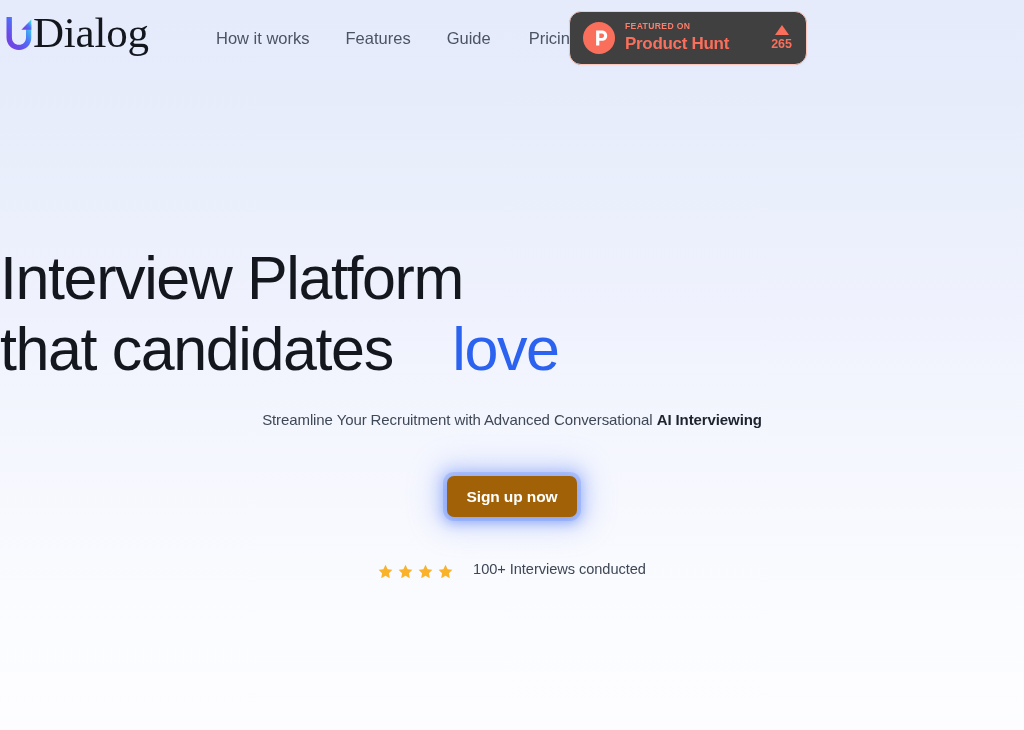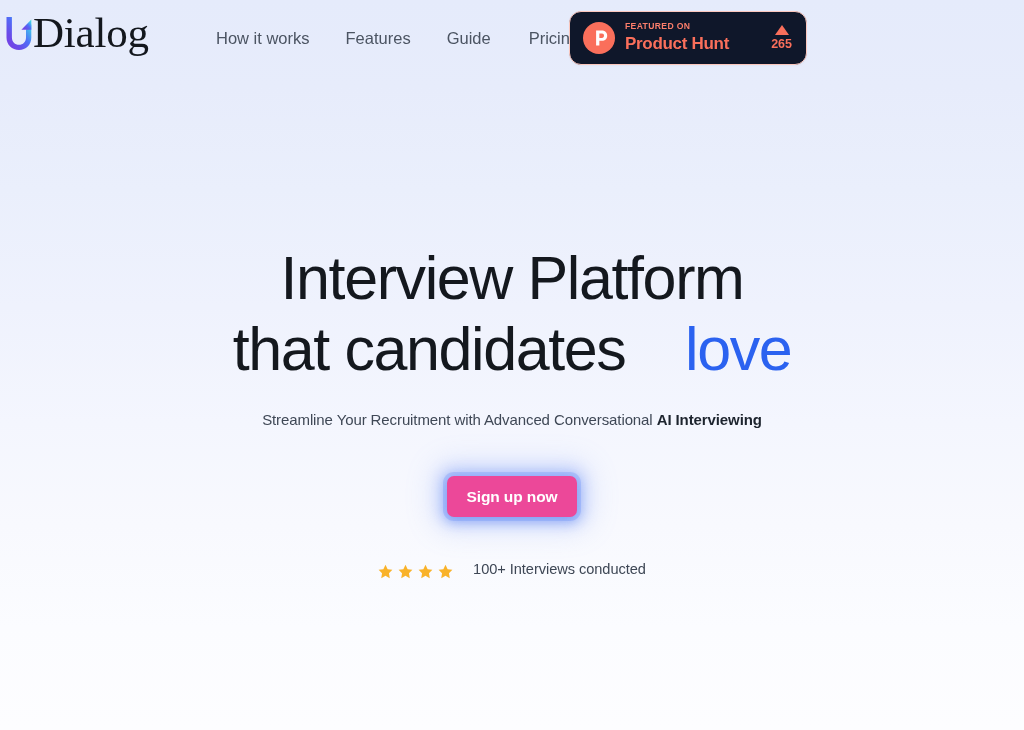--- a/index.html
+++ b/index.html
@@ -92,21 +92,21 @@
   .nav-link:nth-child(2) { margin-right: 36px; }
   .nav-link:nth-child(3) { margin-right: 38px; }
 
   
   .ph-badge {
     position: absolute;
     left: 569px;
     top: 11px;
     width: 238px;
     height: 54px;
-    background: #0f172a;
+    background: #404040;
     border: 1.4px solid #fbc7bd;
     border-radius: 12px;
     display: flex;
     align-items: center;
     padding: 0 14px 0 13px;
     text-decoration: none;
     box-shadow: 0 1px 2px rgba(60,70,110,0.04);
     cursor: pointer;
   }
 
@@ -176,21 +176,21 @@
     display: flex;
     flex-direction: column;
     align-items: center;
   }
 
   .headline {
     position: absolute;
     top: 243px;
     left: 0;
     width: 1024px;
-    text-align: center;
+    text-align: left;
     font-size: 61px;
     line-height: 71px;
     font-weight: 400;
     letter-spacing: -1.4px;
     color: #14181e;
   }
 
   .headline .accent { color: #2b62f0; margin-left: 44px; }
 
   .subtitle {
@@ -222,21 +222,21 @@
 
   .cta-button {
     position: relative;
     display: inline-flex;
     align-items: center;
     justify-content: center;
     height: 41px;
     padding: 0 19px;
     border: none;
     border-radius: 7px;
-    background: #ec4899;
+    background: #a16207;
     color: #ffffff;
     font-family: "Liberation Sans", sans-serif;
     font-size: 15.5px;
     font-weight: 700;
     letter-spacing: -0.1px;
     cursor: pointer;
     box-shadow:
       0 0 0 4px rgba(79,122,245,0.22),
       0 0 14px 7px rgba(94,133,246,0.35),
       0 0 28px 14px rgba(126,158,248,0.22),

